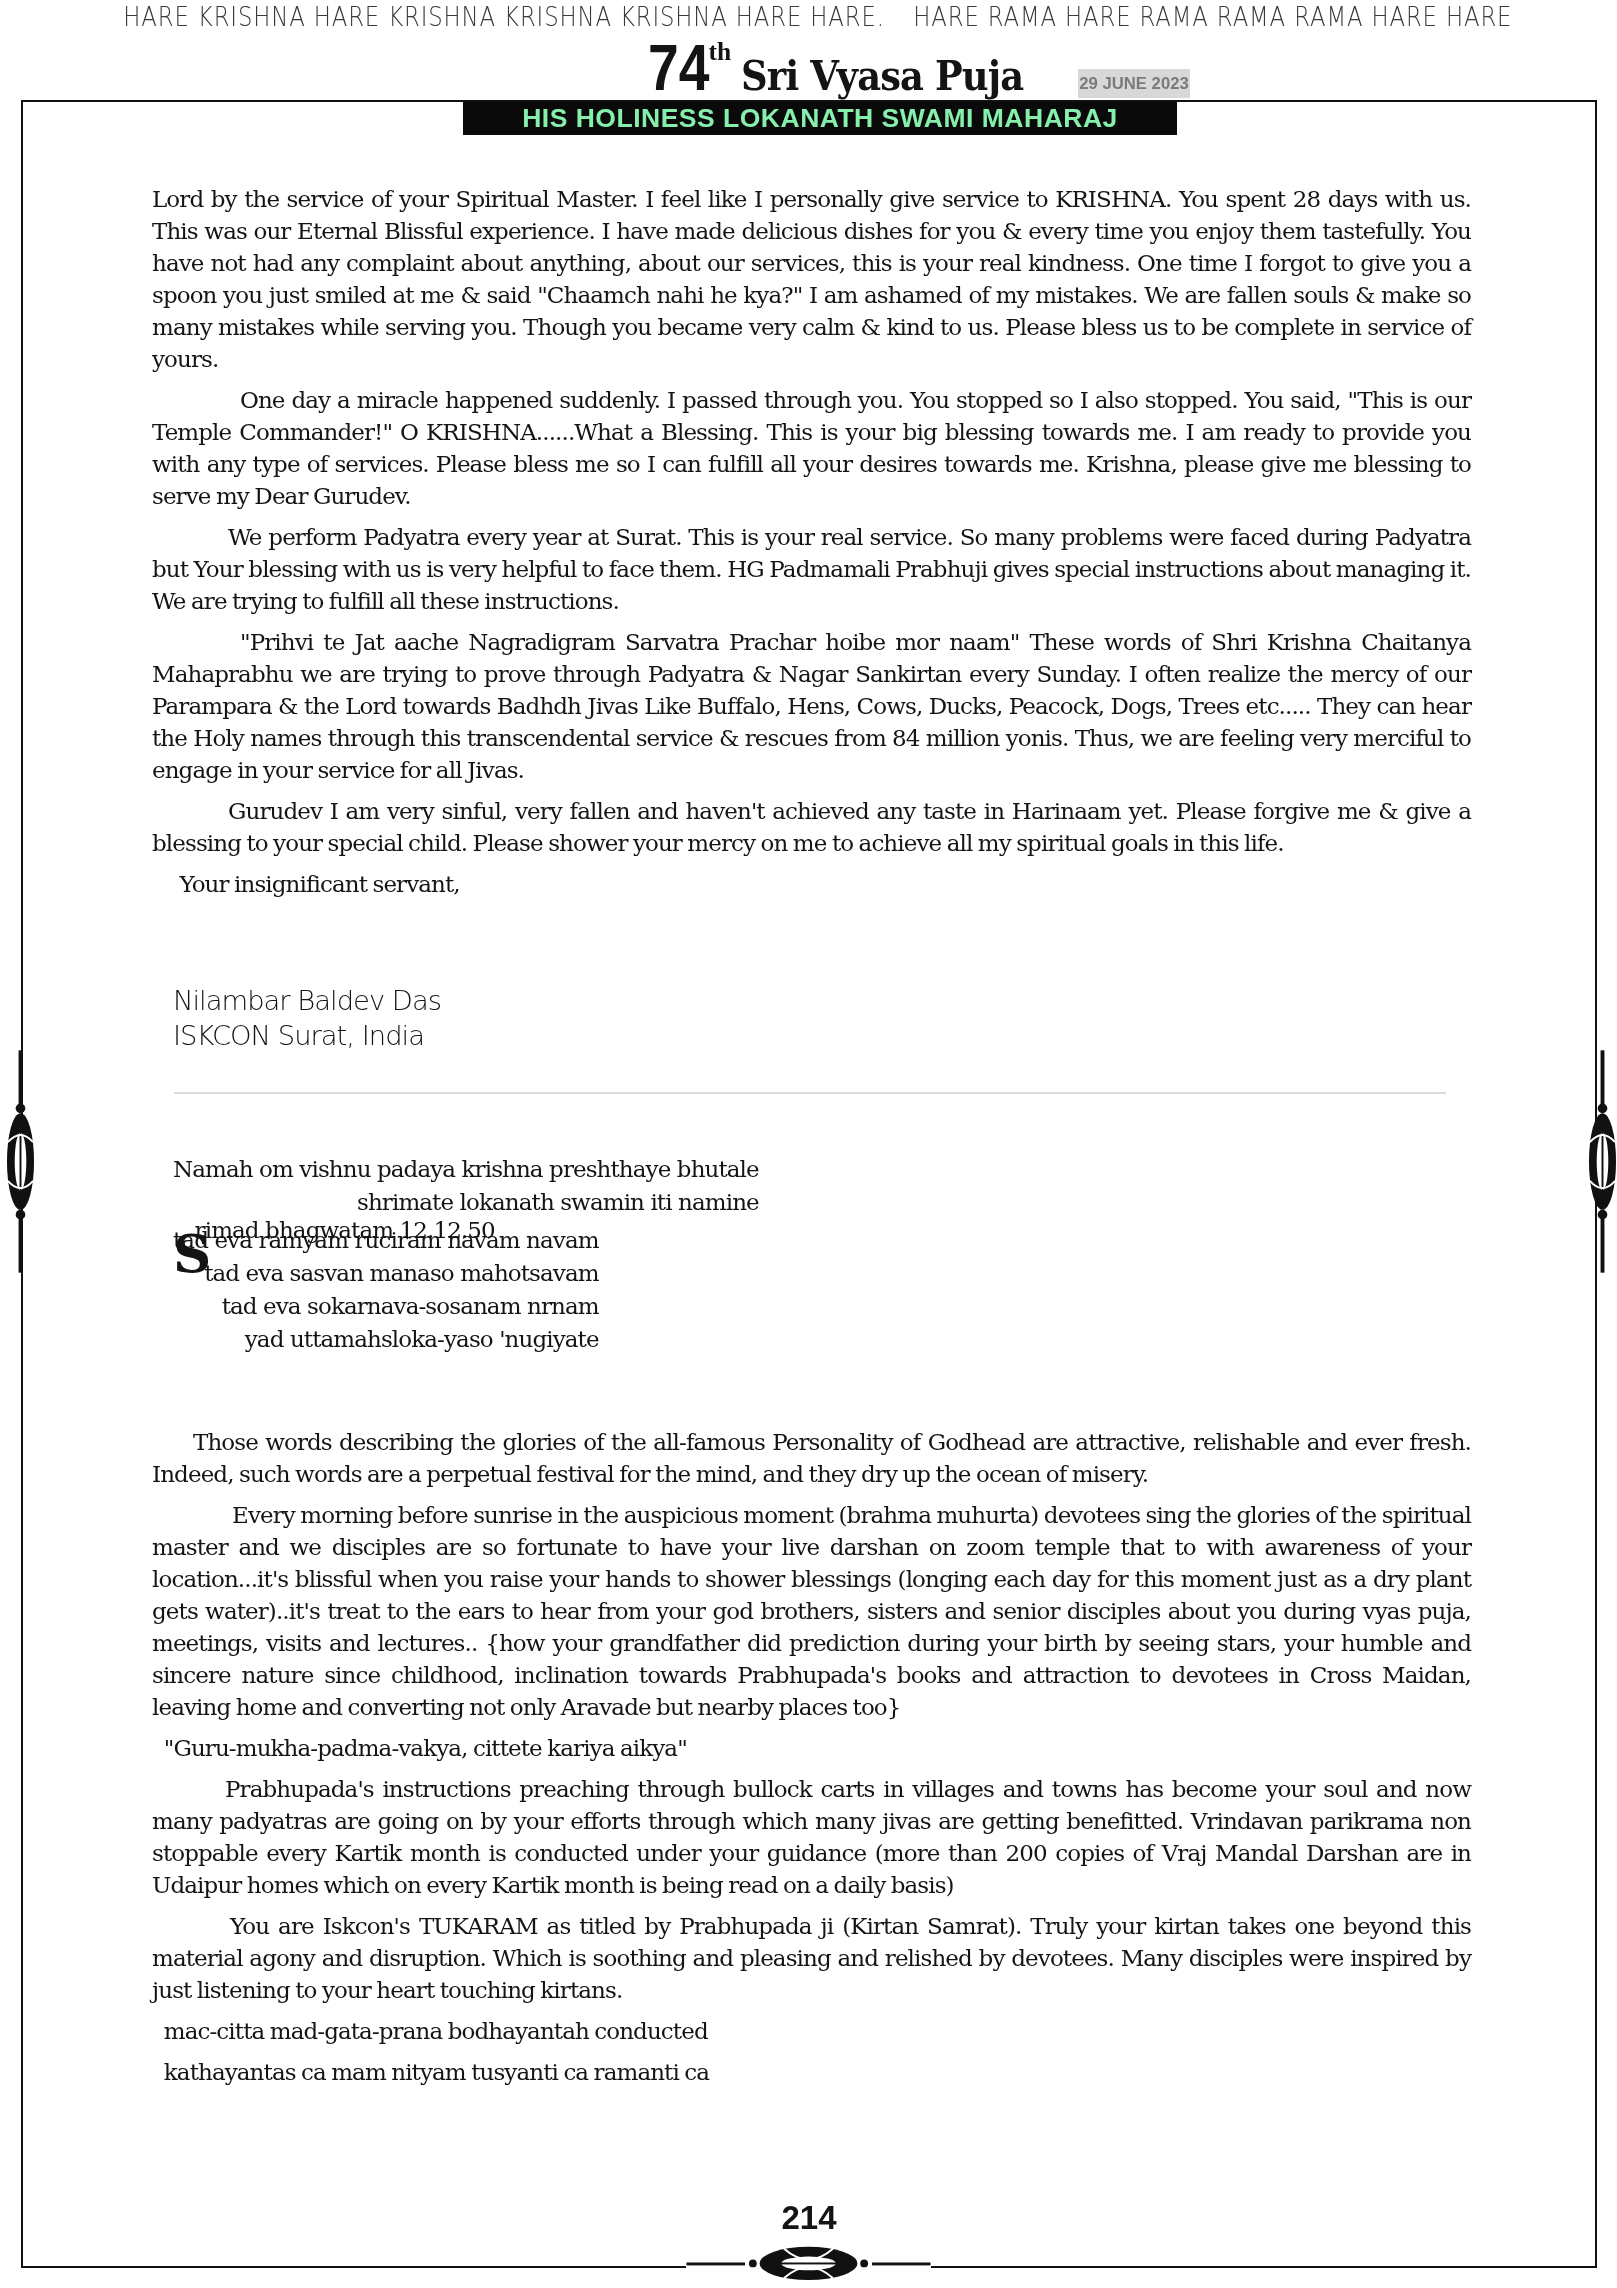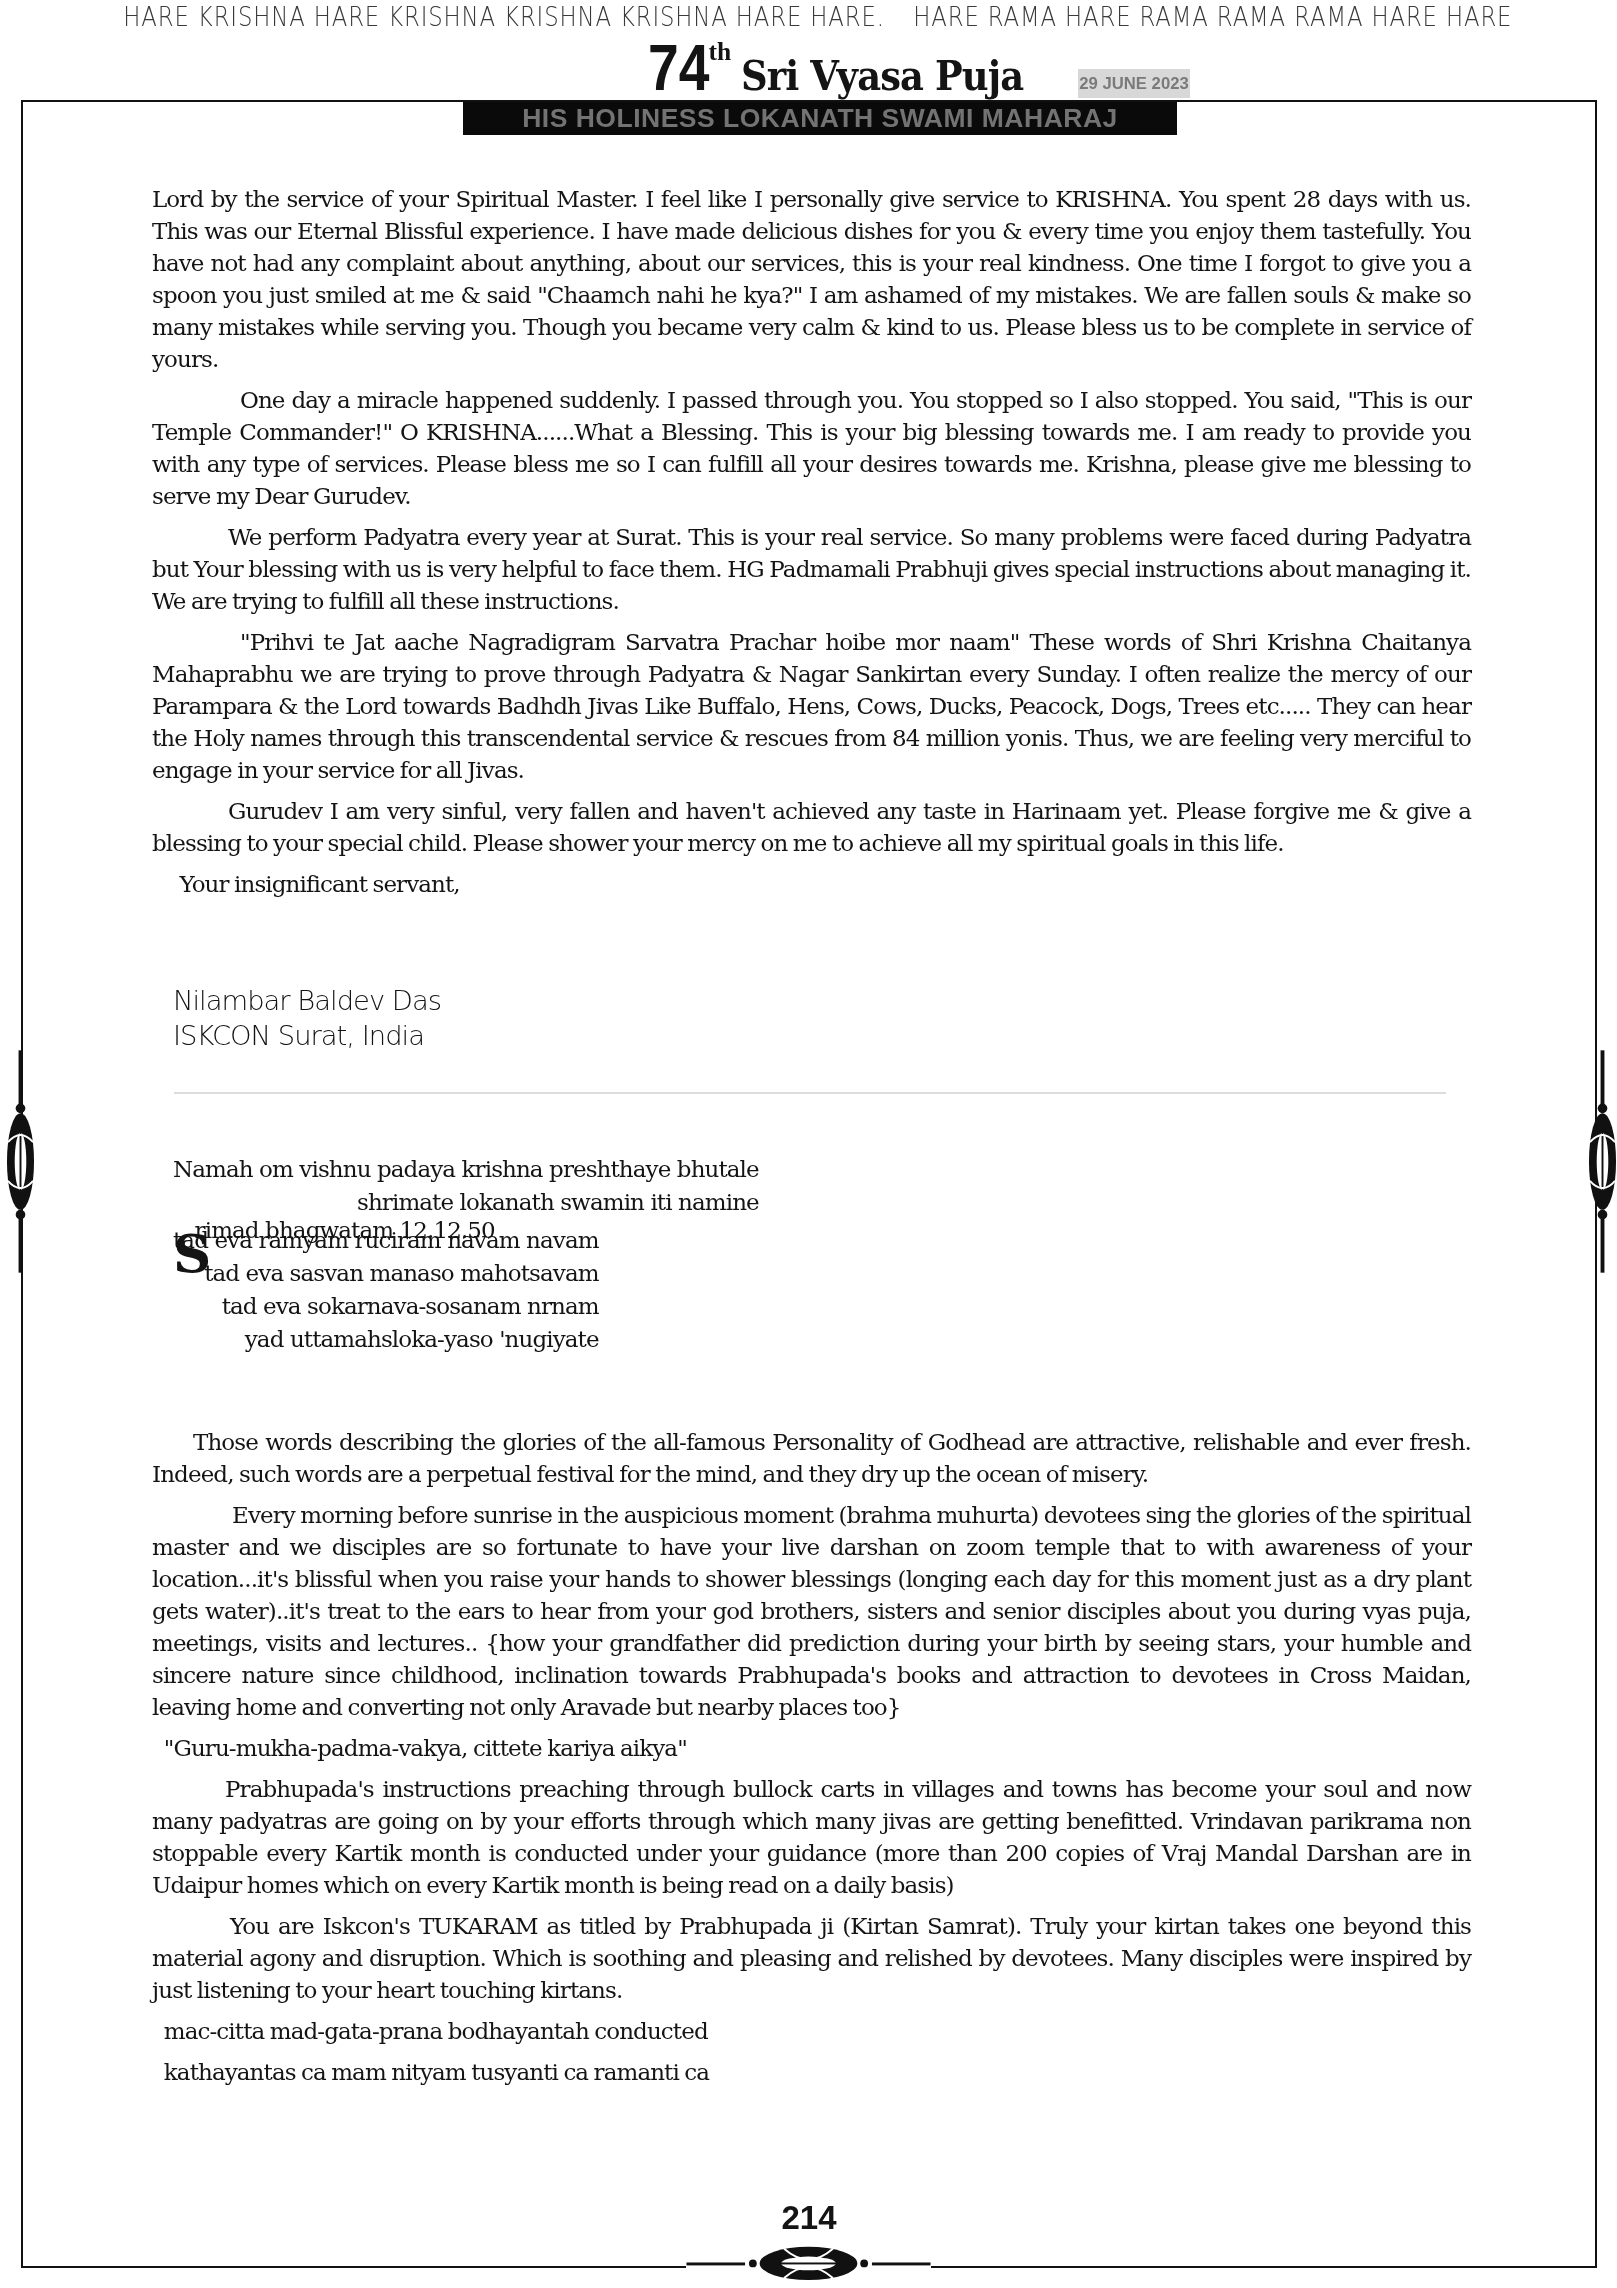--- a/index.html
+++ b/index.html
@@ -8,21 +8,21 @@
     font-family: "DejaVu Sans", sans-serif; font-weight: 200; font-size: 26.5px; letter-spacing: 1px;
     color: #3a3a3a; line-height: 33px; transform: scaleX(0.86); transform-origin: center top; white-space: nowrap; }
   .mantra span { margin: 0 11.8px; }
   .frame { position: absolute; left: 20.6px; top: 100px; width: 1572px; height: 2164px; border: 2.9px solid #111; box-sizing: content-box; }
   .title { position: absolute; left: 648px; top: 35px; font-family: "DejaVu Serif", serif; font-weight: bold; white-space: nowrap; }
   .title .num { font-family: "Liberation Sans", sans-serif; font-weight: bold; font-size: 65px; line-height: 65px; display: inline-block; transform: scaleX(0.85); transform-origin: left; margin-right: -11.8px; }
   .title sup { font-family: "Liberation Serif", serif; font-size: 25.5px; vertical-align: top; position: relative; top: 2px; }
   .title .name { font-family: "DejaVu Serif", serif; font-size: 41px; font-weight: bold; display: inline-block; transform: scaleX(0.9); transform-origin: left; margin-left: 9.8px; letter-spacing: -1px; }
   .date-box { position: absolute; left: 1078px; top: 69px; width: 112px; height: 29px; background: #d8d8d8; color: #7a7a7a;
     font-family: "Liberation Sans", sans-serif; font-weight: bold; font-size: 16.7px; line-height: 29px; text-align: center; }
-  .banner { position: absolute; left: 463px; top: 102px; width: 714px; height: 33px; background: #0a0a0a; color: #737373;
+  .banner { position: absolute; left: 463px; top: 102px; width: 714px; height: 33px; background: #0a0a0a; color: #86efac;
     font-family: "Liberation Sans", sans-serif; font-weight: bold; font-size: 26.5px; line-height: 33px; text-align: center; letter-spacing: 0.5px; }
   .body-text { position: absolute; left: 143px; width: 1337px; font-family: "DejaVu Serif", serif; font-size: 23px;
     line-height: 32px; text-align: justify; letter-spacing: -0.9px; word-spacing: -1px; }
   .body-text p { margin: 9px; }
   .indent1 { text-indent: 88px; }
   .indent2 { text-indent: 76px; }
   .indent3 { text-indent: 27.4px; }
   .indent4 { text-indent: 41px; }
   .indent5 { text-indent: 80px; }
   .indent6 { text-indent: 78px; }

